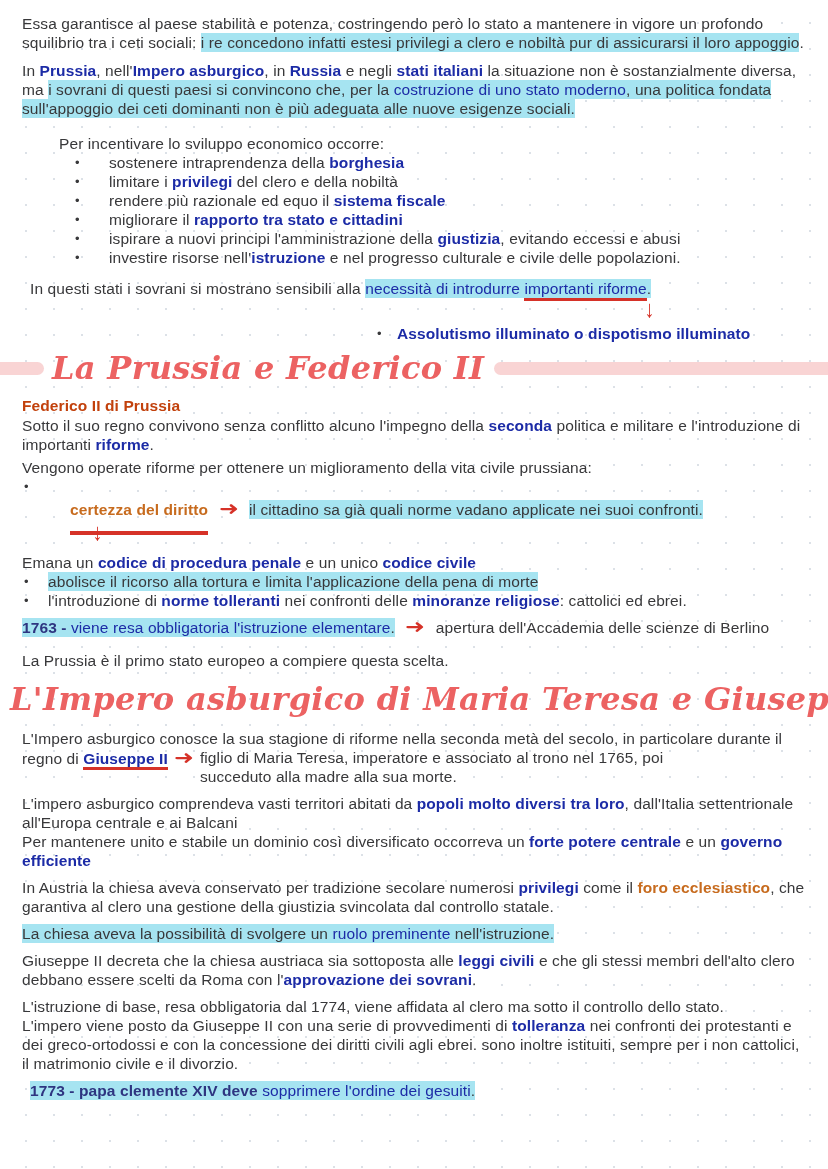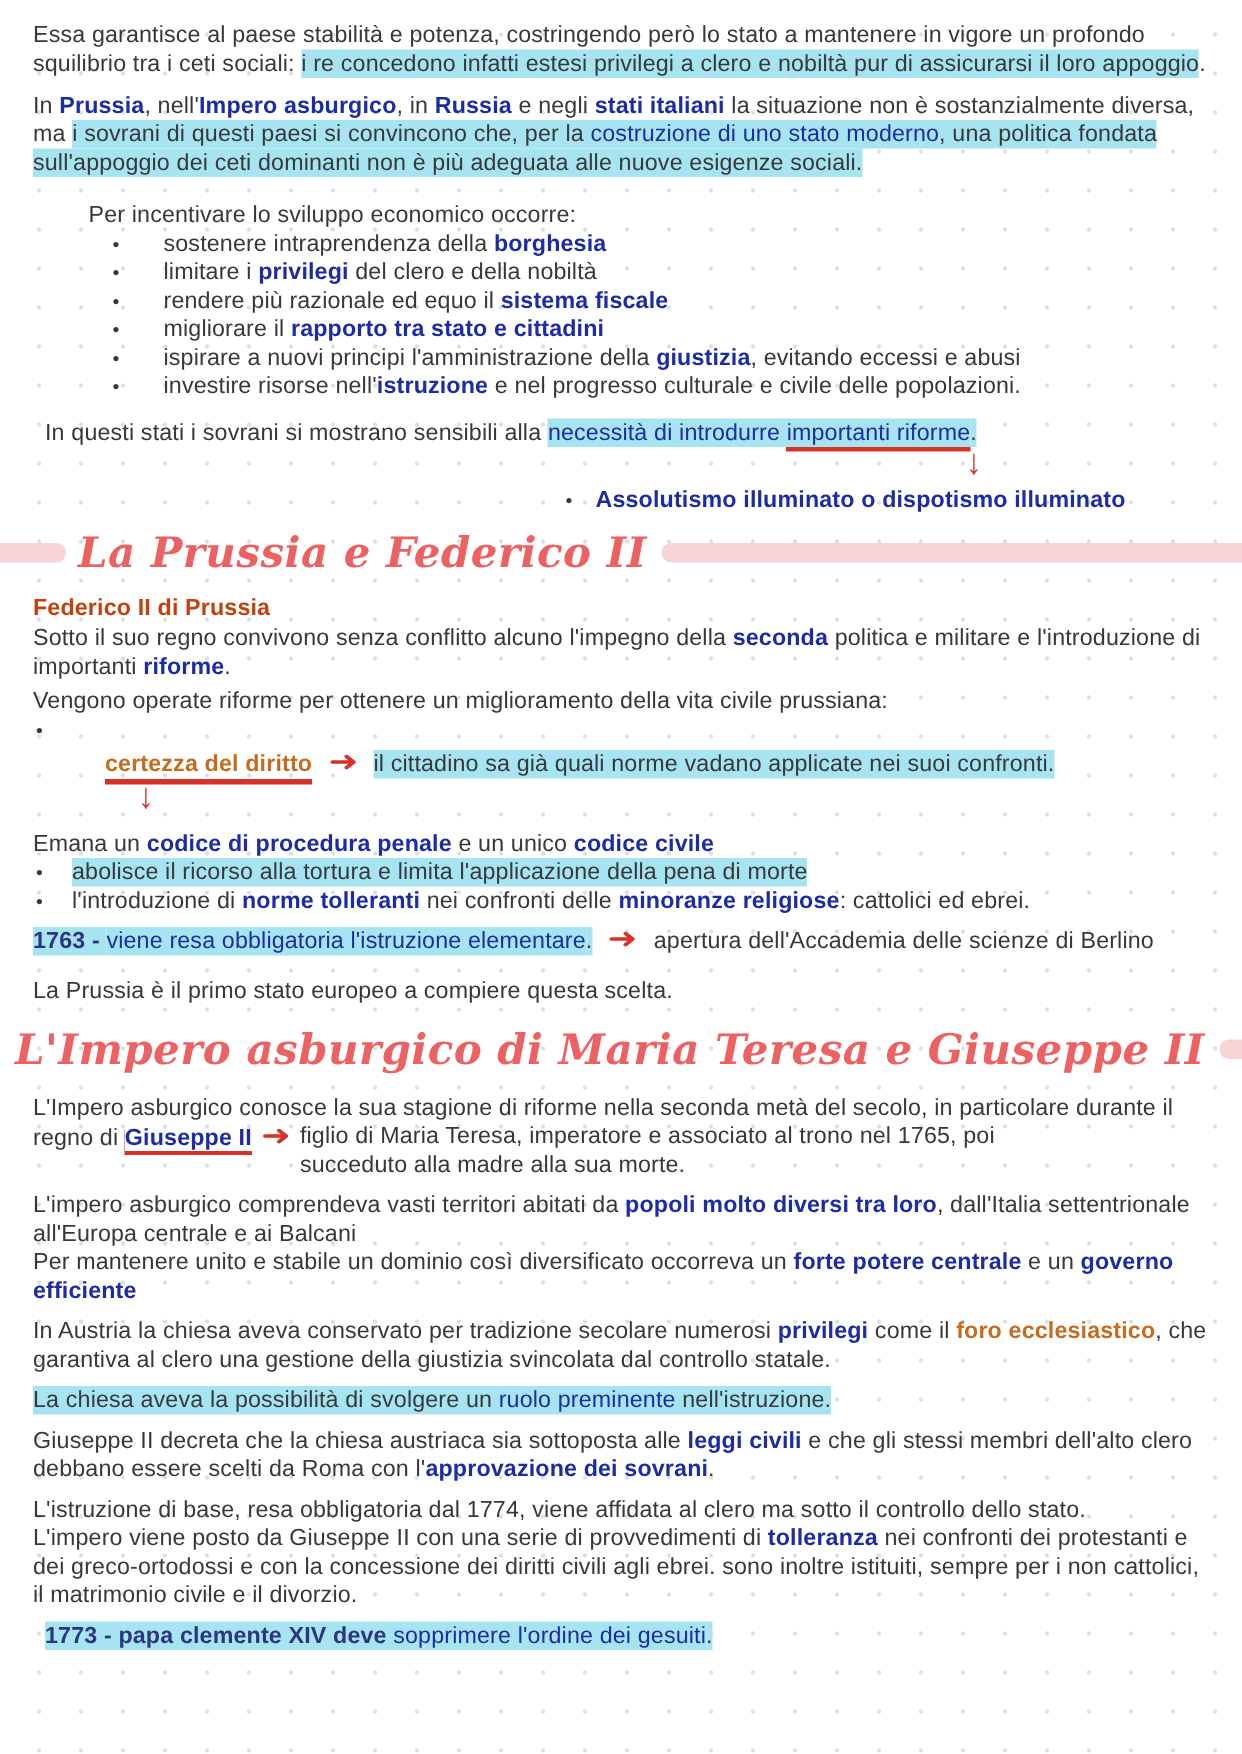--- a/index.html
+++ b/index.html
@@ -14,40 +14,40 @@
   }
   .content{padding:14px 18px 0 22px;}
   p{margin:0;}
   .para{margin-bottom:9px;}
   .blue{color:#1c2ba6;font-weight:700;}
   .orange{color:#c76b1e;font-weight:700;}
   .hl{background:#a6e4f1;padding:1px 0;}
   .hl-blue{background:#a6e4f1;color:#1c2ba6;font-weight:400;padding:1px 0;}
   .hl-navy{background:#a6e4f1;color:#2e3580;font-weight:700;padding:1px 0;}
   .ul-red{box-shadow:0 3px 0 0 #d63228;}
-  .ul-red-thick{box-shadow:0 4px 0 0 #d63228;padding-bottom:1px;}
+  .ul-red-thick{box-shadow:0 4px 0 0 #d63228;padding-bottom:13px;}
   .arrow-r{color:#d63228;font-weight:900;font-size:19px;line-height:19px;display:inline-block;transform:scaleX(1.25);margin:0 8px;}
   .arrow-d{color:#d63228;font-weight:900;font-size:21px;line-height:22px;display:inline-block;transform:scaleY(1.15);}
   .bullet-row{display:flex;align-items:flex-start;margin-bottom:0;}
   .bullet-dot{flex:0 0 auto;font-size:13px;line-height:19px;color:#38383a;}
   .econ .bullet-dot{margin-left:16px;width:34px;text-align:left;}
   .tight .bullet-dot{margin-left:2px;width:24px;text-align:left;}
   .arrow-row{line-height:24px;height:26px;}
   .note-bullet{margin-left:355px;display:flex;align-items:flex-start;margin-bottom:10px;}
   .note-bullet .bullet-dot{width:20px;}
   .heading-row{display:flex;align-items:center;margin:12px 0 14px 0;}
   .heading-row.second{margin:16px 0 16px 0;}
   .ribbon{height:13px;background:#f9d4d4;border-radius:7px;}
   .ribbon.stub-left{width:44px;margin-right:8px;border-radius:0 7px 7px 0;margin-left:-22px;}
   .ribbon.grow-right{flex:1 1 auto;margin-left:10px;border-radius:7px 0 0 7px;margin-right:-18px;}
   .ribbon.grow-left{flex:1 1 auto;margin-right:10px;border-radius:0 7px 7px 0;margin-left:-22px;}
   .ribbon.stub-right{width:36px;margin-left:10px;border-radius:7px 0 0 7px;margin-right:-18px;}
   .script-heading{
     font-family:"DejaVu Serif","Liberation Serif",serif;
-    font-style:italic;font-weight:700;font-size:28px;line-height:27px;
+    font-style:italic;font-weight:700;font-size:32px;line-height:27px;
     color:#ec6262;white-space:nowrap;letter-spacing:0.3px;
   }
   .subtitle{color:#c2410c;font-weight:700;margin-bottom:1px;}
   .indent{margin-left:48px;}
   .side-note{display:inline-block;vertical-align:top;width:500px;}
   .mb4{margin-bottom:4px;} .mb8{margin-bottom:8px;} .mb12{margin-bottom:12px;margin-left:37px;} .mb16{margin-bottom:16px;}
   .pl8{padding-left:8px;}
 </style>
 </head>
 <body>

